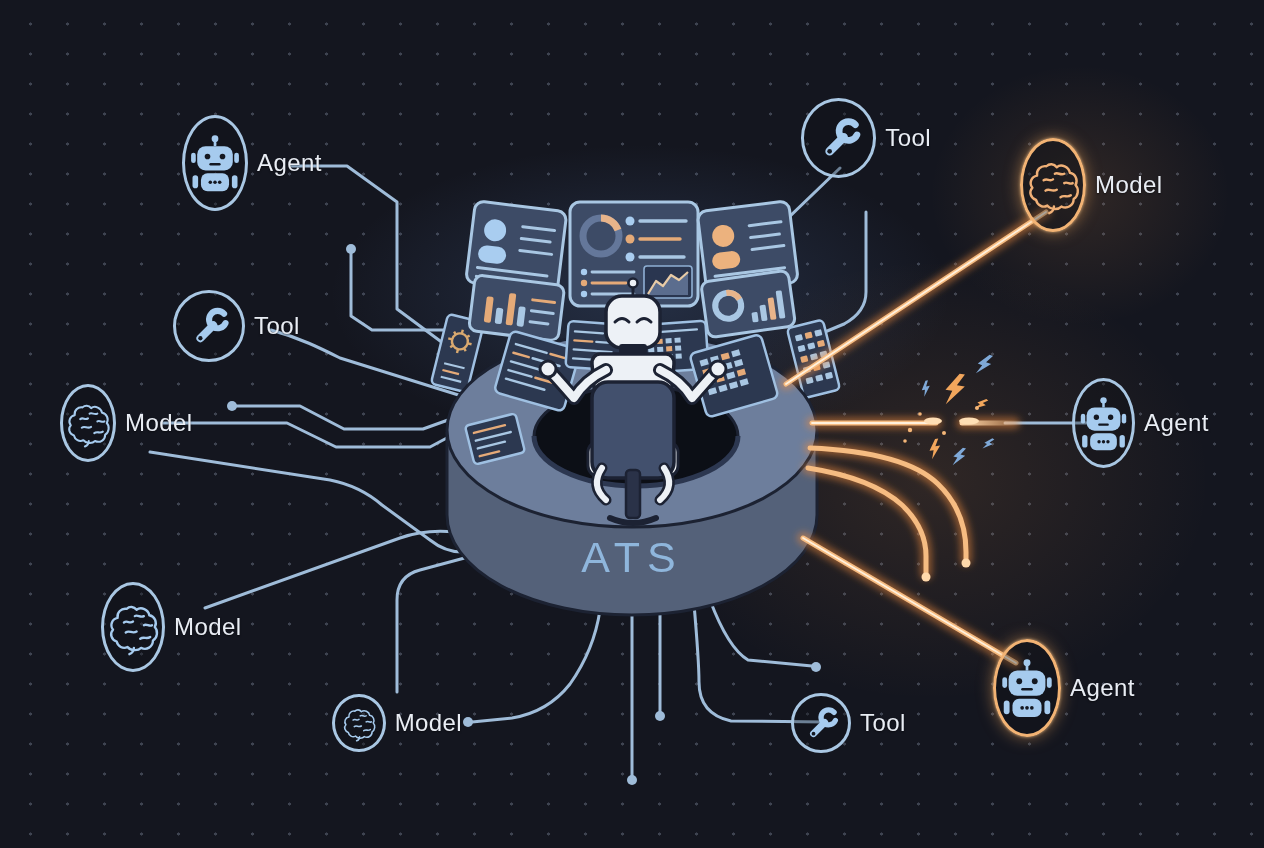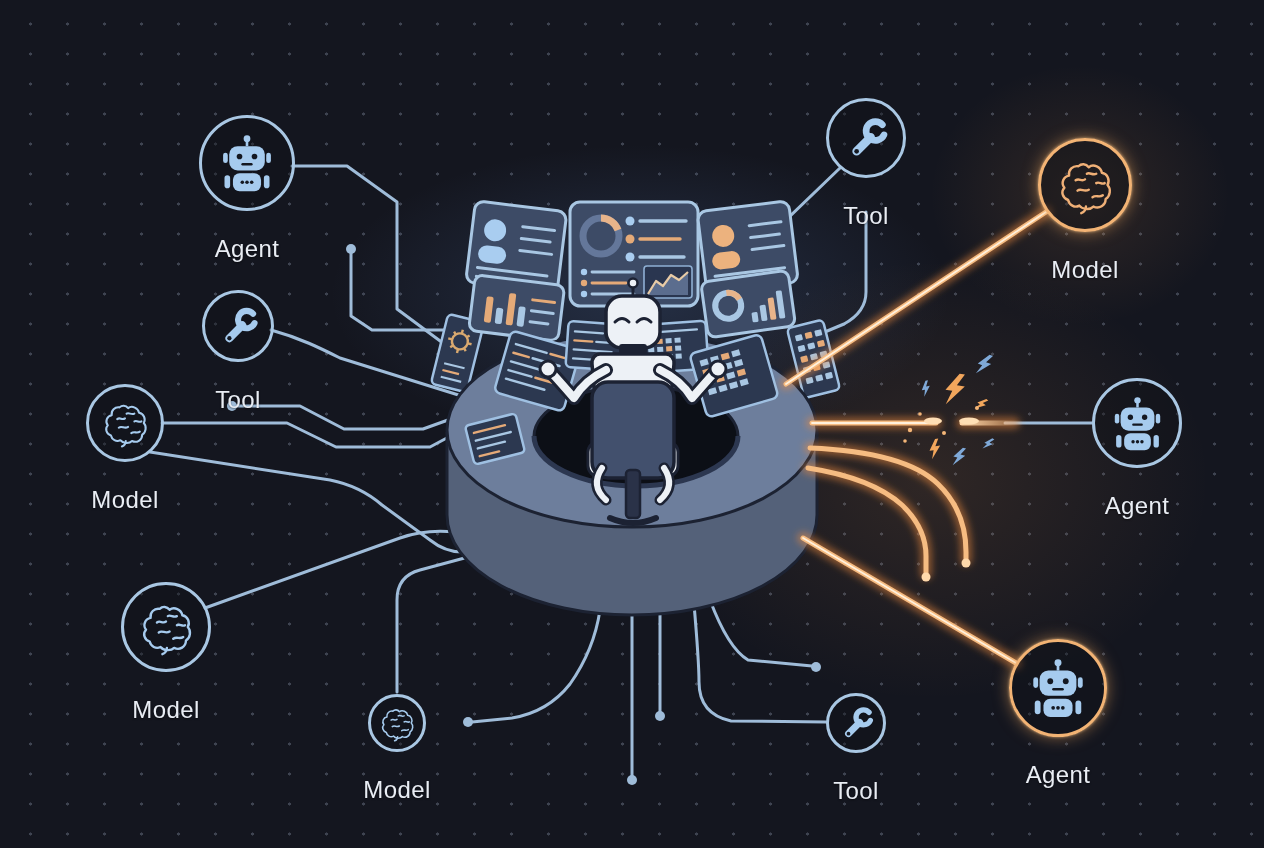--- a/index.html
+++ b/index.html
@@ -5,21 +5,21 @@
 <style>
   html,body{margin:0;padding:0;background:#0d0f15;}
   .canvas{
     position:relative;width:1264px;height:848px;overflow:hidden;
     background-color:#14161f;
     background-image:radial-gradient(rgba(150,160,182,.33) 1.7px, transparent 2.1px);
     background-size:37px 30px;background-position:12px 9px;
     font-family:"Liberation Sans", sans-serif;
   }
   svg.scene{position:absolute;left:0;top:0;}
-  .node{position:absolute;width:130px;display:flex;flex-direction:column;align-items:center;gap:24px;}
+  .node{position:absolute;width:130px;display:flex;flex-direction:row;align-items:center;gap:9px;}
   .circle{border-radius:50%;display:flex;align-items:center;justify-content:center;background:rgba(13,16,24,.35);box-sizing:border-box;}
   .circle.blue{border:3px solid #a9c7e3;}
   .circle.orange{border:3px solid #f2b374;box-shadow:0 0 16px rgba(242,170,95,.55), 0 0 3px rgba(255,214,160,.7);}
   .label{color:#e9edf4;font-size:24px;letter-spacing:.4px;text-shadow:0 1px 2px rgba(0,0,0,.5);}
   .ic{color:#a6cbee;display:block;}
   .ic.orange{color:#f0b077;}
   .ats{position:absolute;left:552px;top:533px;width:160px;text-align:center;
        font-size:43px;letter-spacing:7px;color:#8fb6dc;font-weight:400;}
 </style>
 </head>
@@ -362,20 +362,21 @@
     <g fill="#f4b678">
       <circle cx="910" cy="430" r="2.2"></circle>
           <circle cx="905" cy="441" r="1.8"></circle>
       <circle cx="944" cy="433" r="2"></circle>
           <circle cx="920" cy="414" r="1.8"></circle>
       <circle cx="977" cy="408" r="2"></circle>
     </g>
   </g>
 </svg>
 
+<div class="ats">ATS</div>
 
 <div class="node" style="left:182px;top:115px">
   <div class="circle blue" style="width:96px;height:96px">
     <svg class="ic" style="width:60px;height:60px" viewBox="0 0 64 64">
           <use href="#sym-robot"></use>
         </svg>
   </div>
   <div class="label">Agent</div>
 </div>
 

